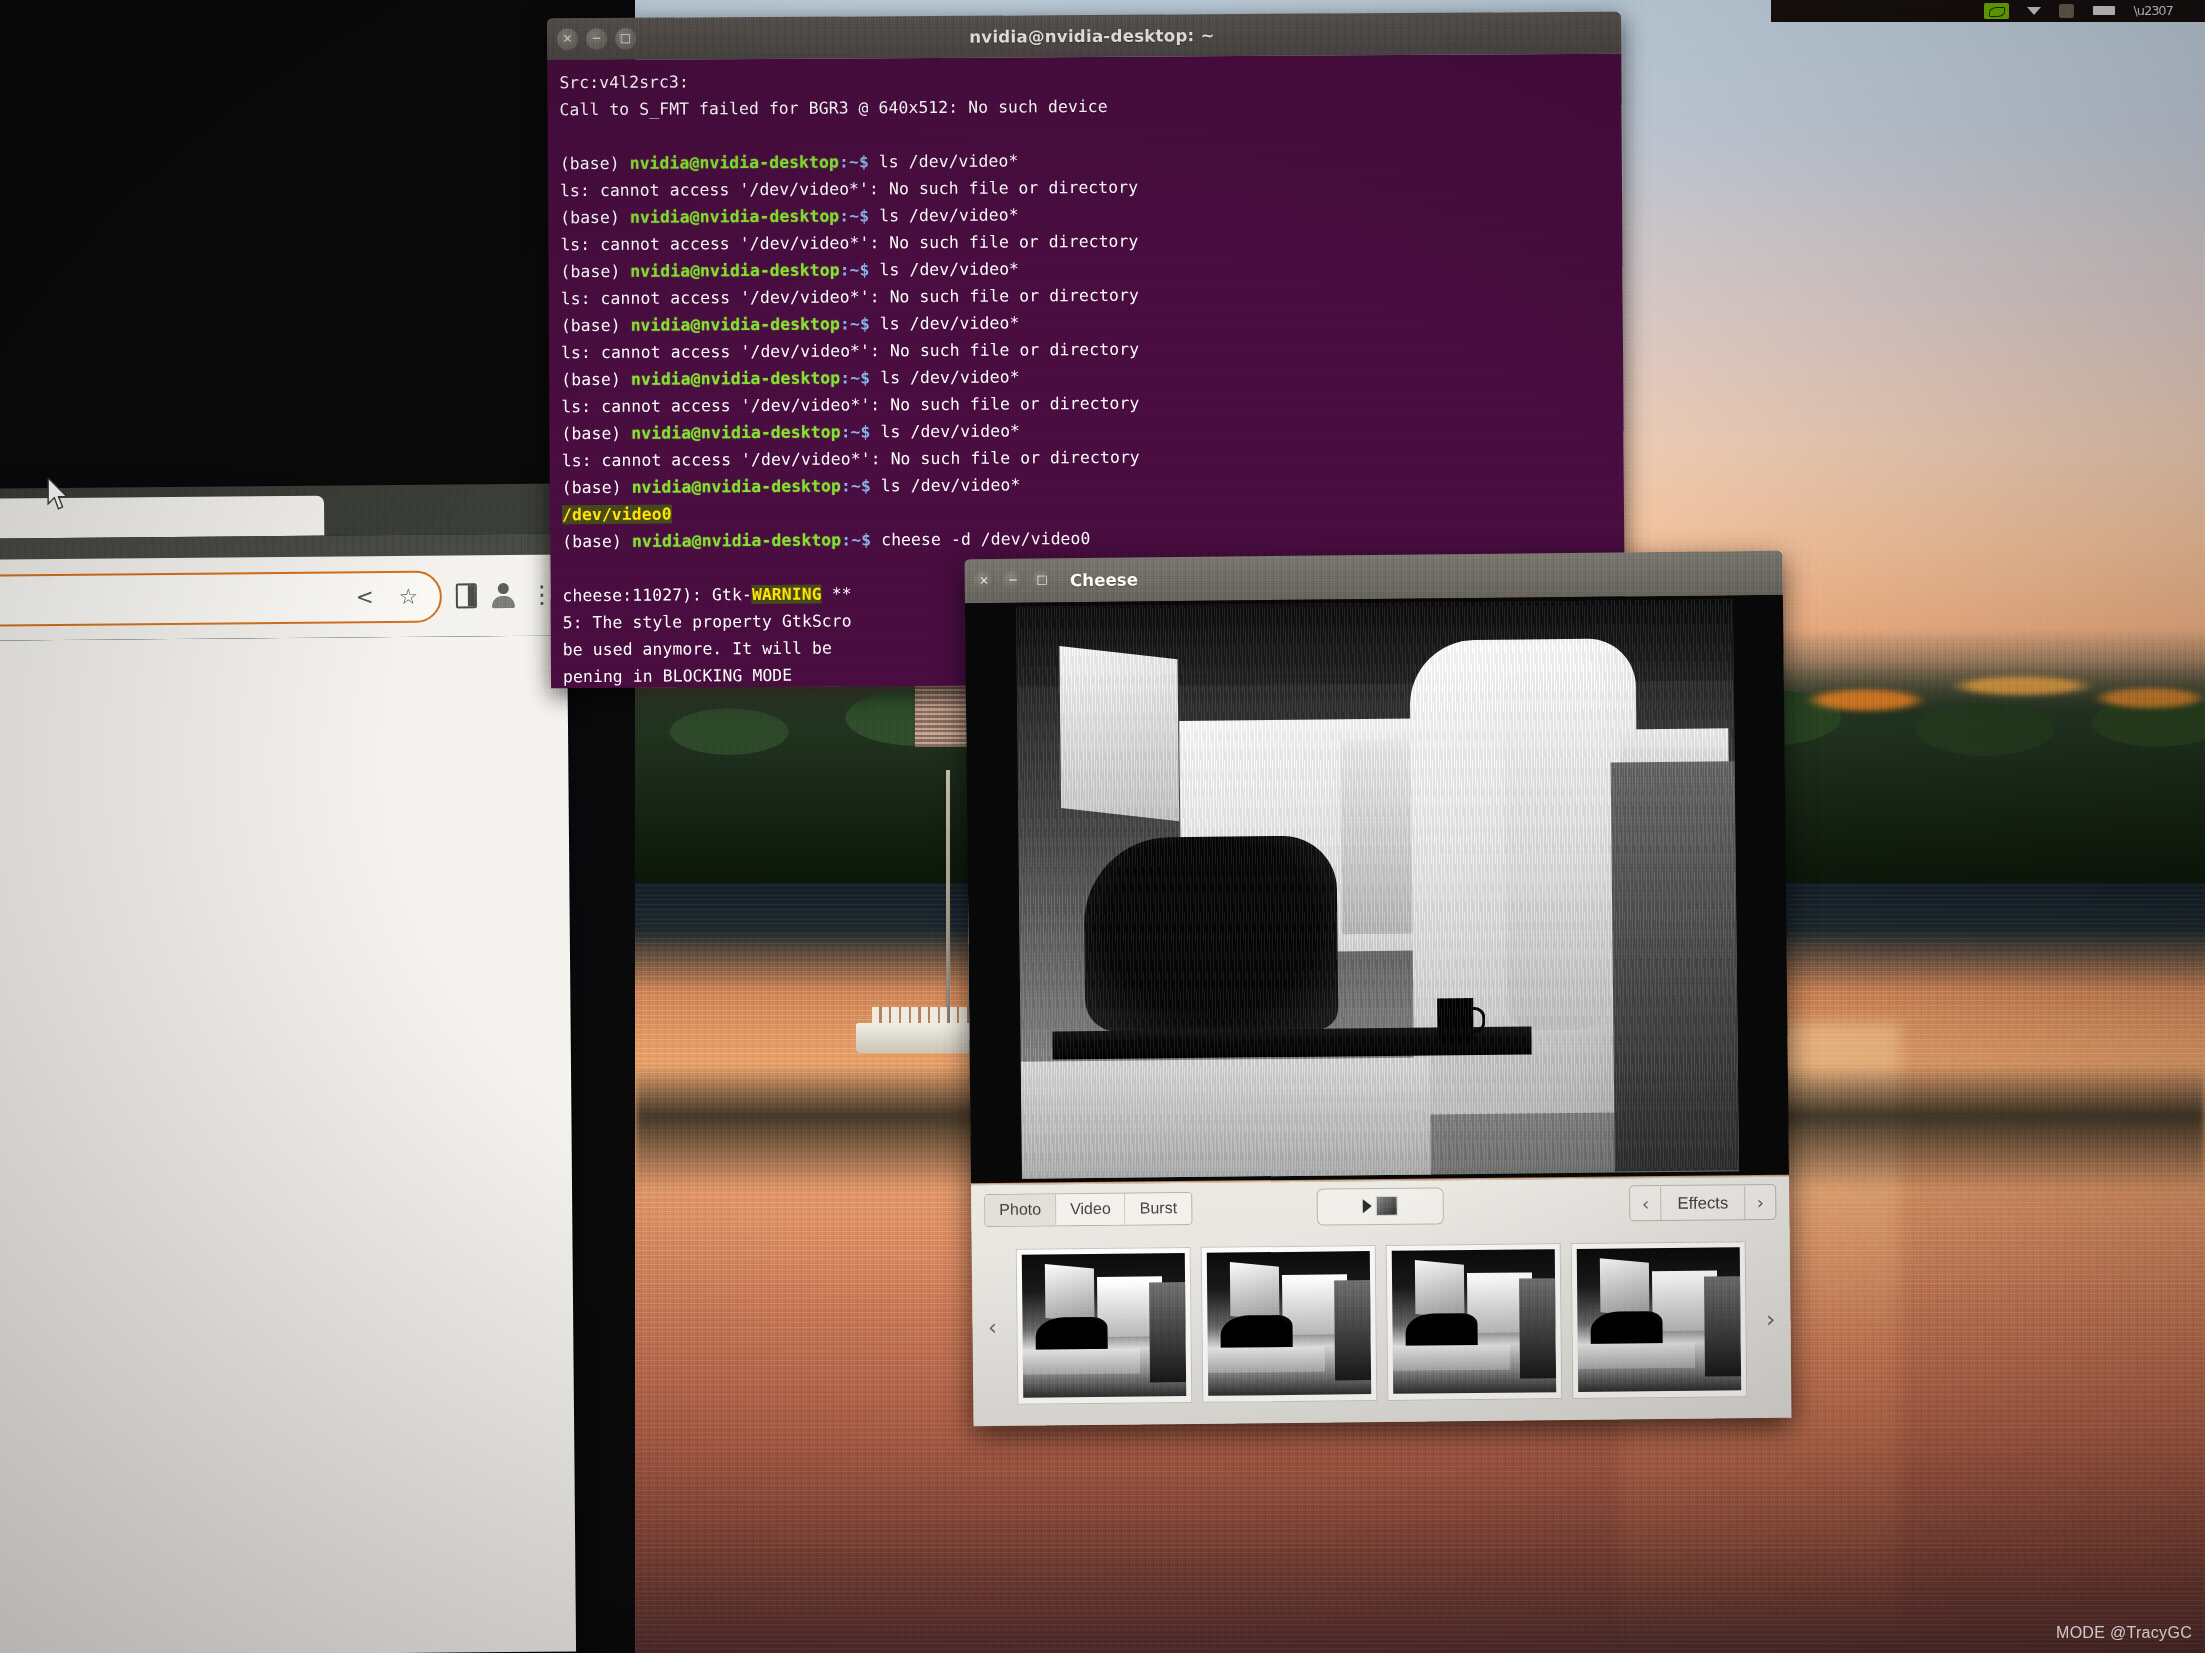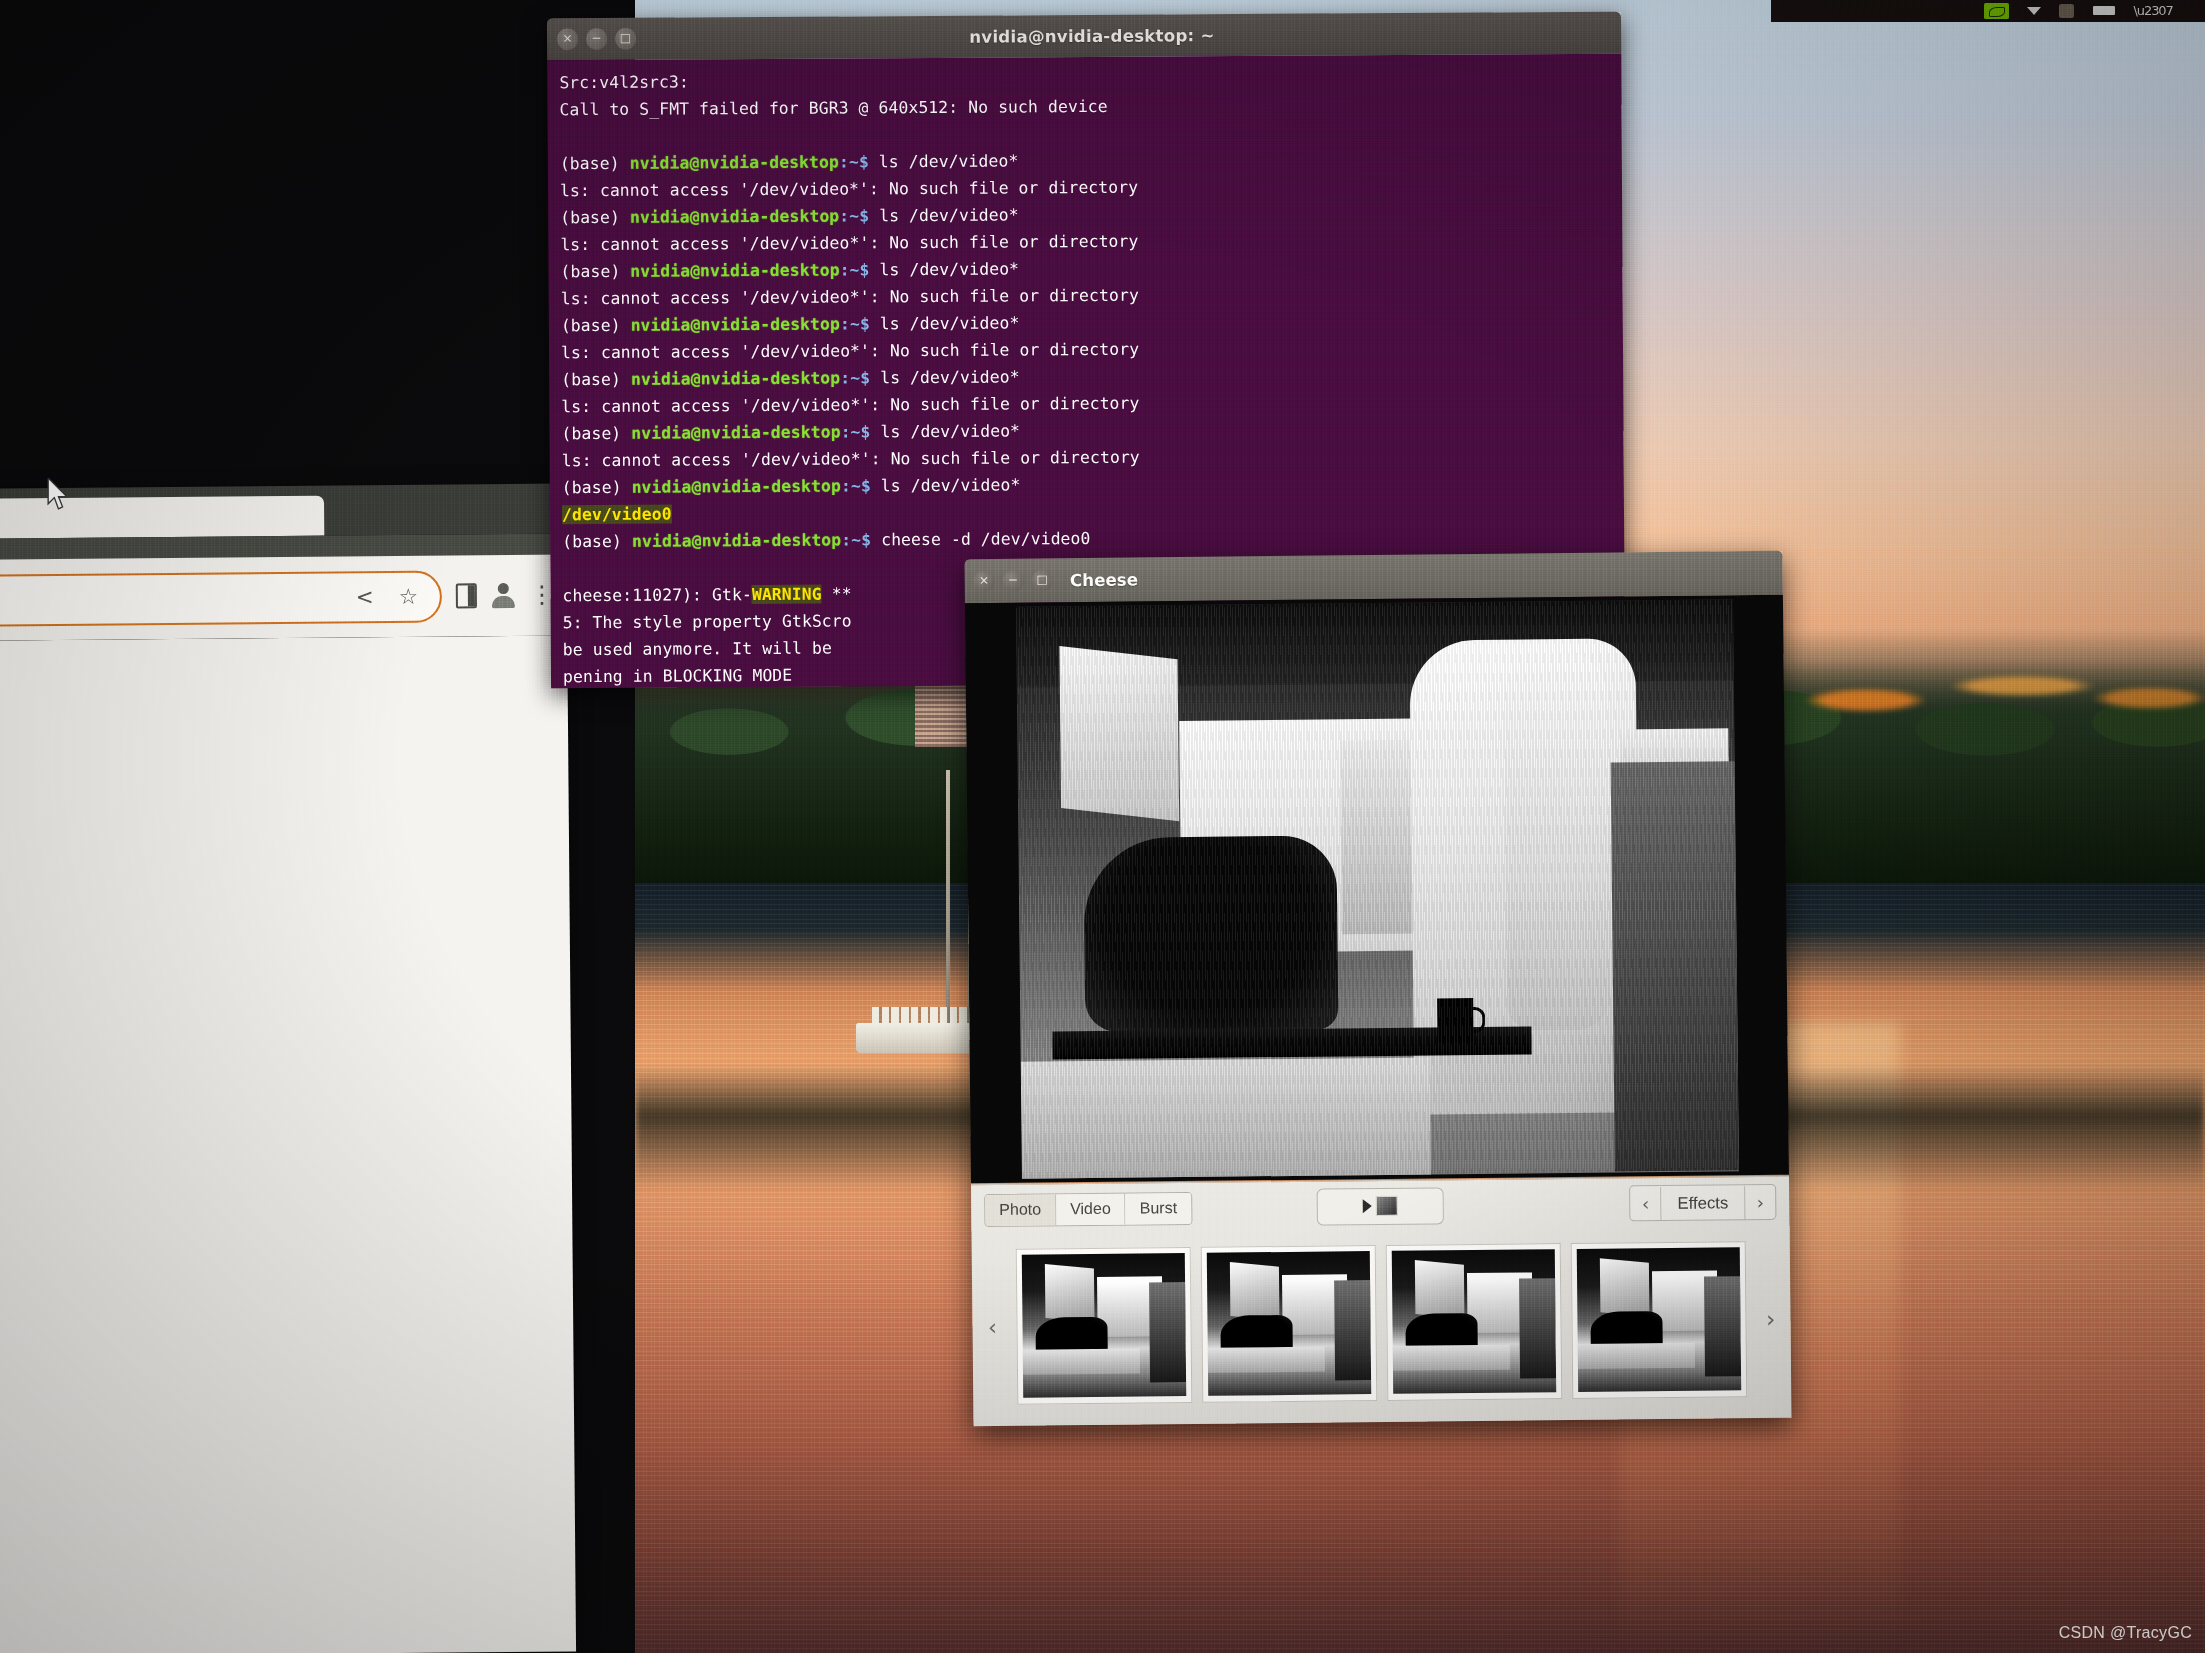--- a/index.html
+++ b/index.html
@@ -502,15 +502,15 @@
               <div class="e"></div>
             </div>
           </div>
           <div class="thumb-nav">›</div>
       </div>
     </div>
   </div>
 
   <div class="grain"></div>
   <div class="vignette"></div>
-  <div class="watermark">CSDN @TracyGC</div>
+  <div class="watermark">MODE @TracyGC</div>
 </div>
 
 
 </body></html>

